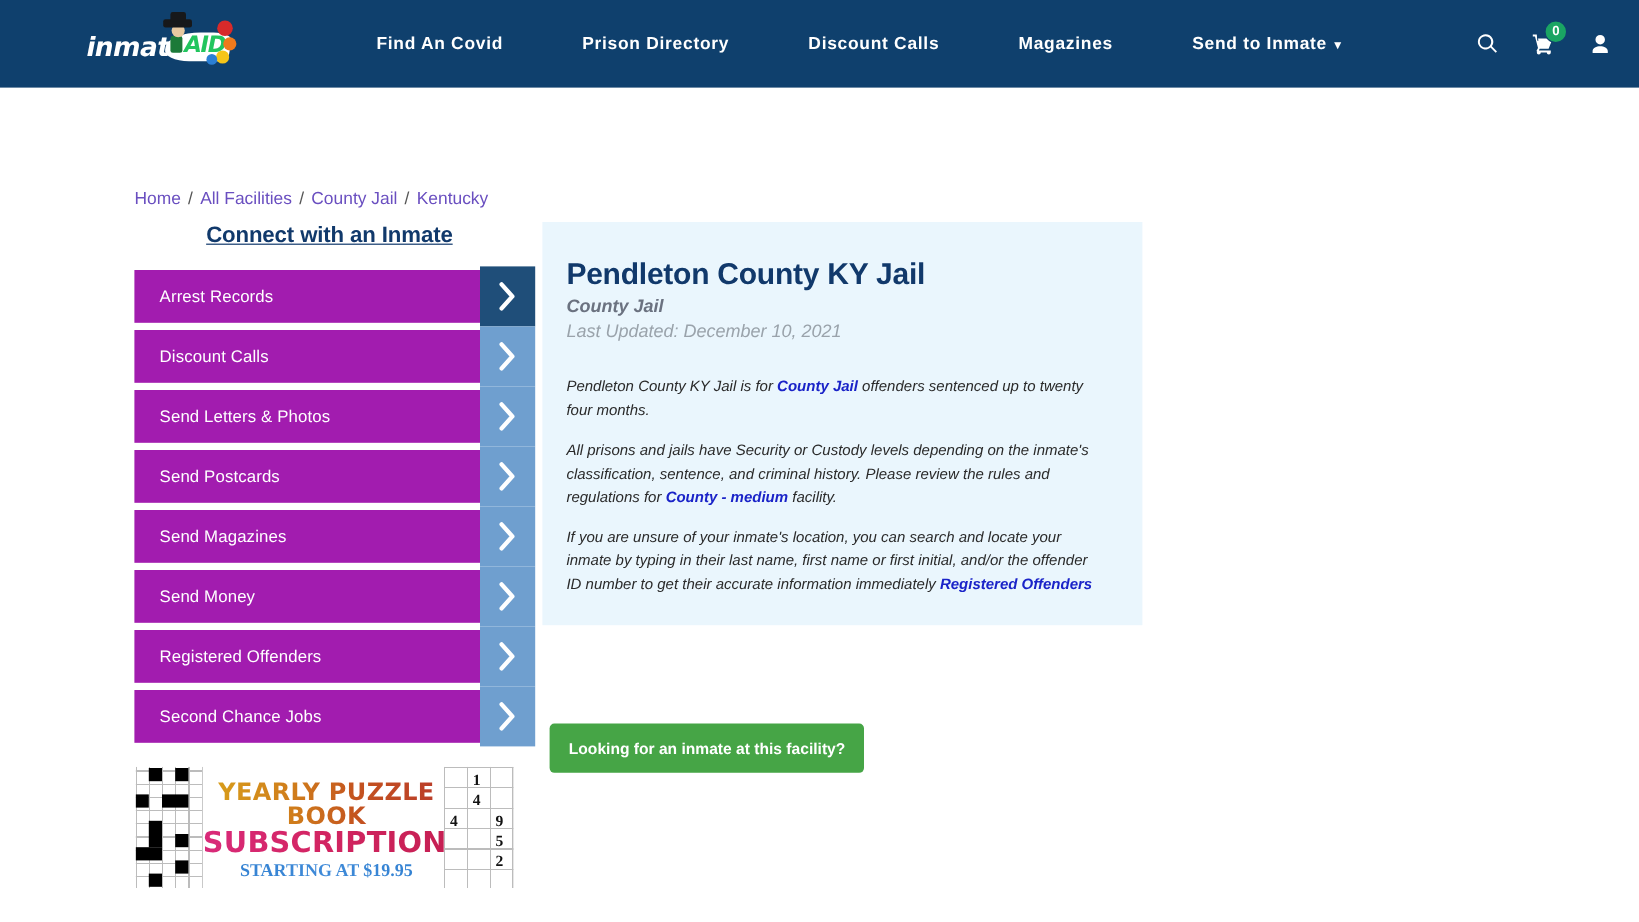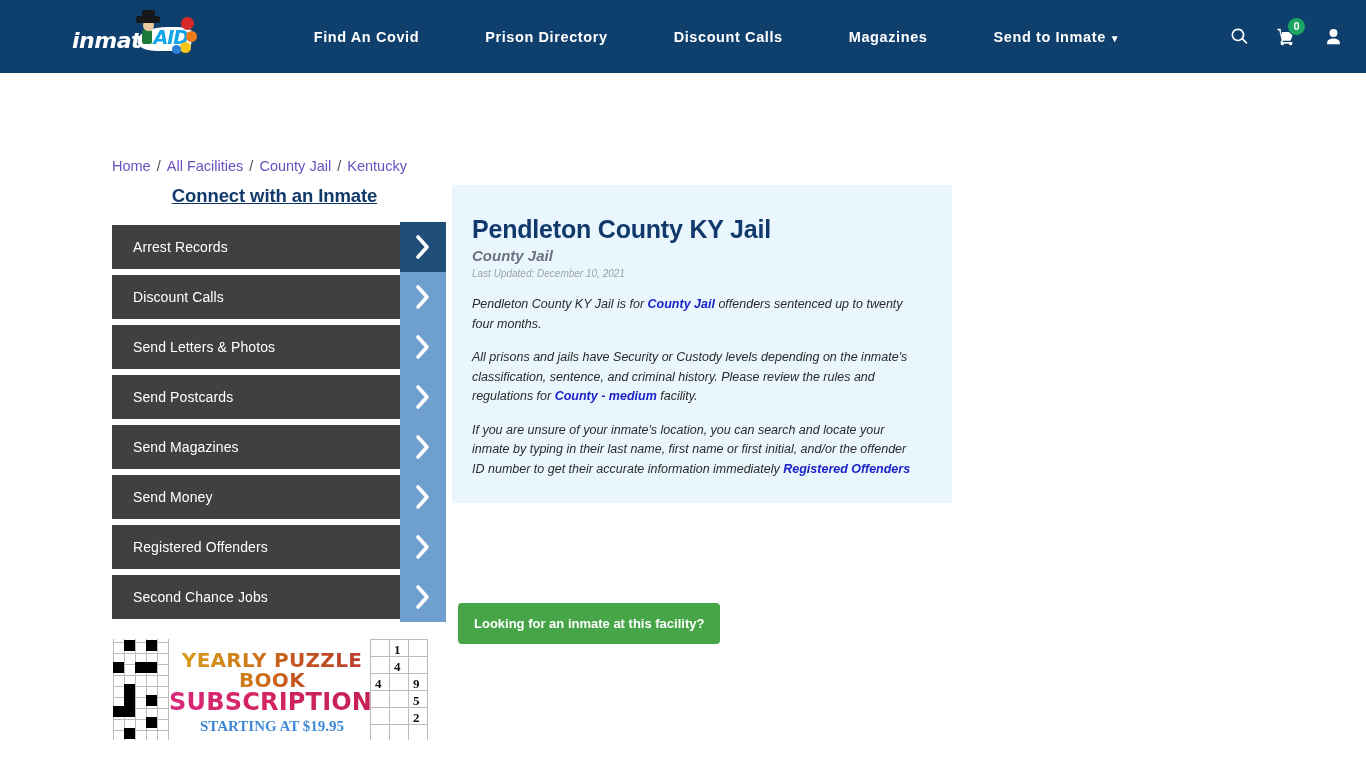--- a/index.html
+++ b/index.html
@@ -52,21 +52,21 @@
     background: #ffffff;
     border-radius: 50% 30% 6px 40%;
     transform: skewX(-10deg);
   }
   .logo-aid {
     position: absolute;
     right: 10px;
     bottom: 11px;
     font-size: 19px;
     font-weight: bold;
-    color: #0ea5e9;
+    color: #22c55e;
     font-style: italic;
     letter-spacing: -1px;
     font-family: "DejaVu Sans", sans-serif;
   }
   .logo-fig-head {
     position: absolute;
     right: 44px;
     top: 5px;
     width: 11px;
     height: 11px;
@@ -196,21 +196,21 @@
     font-weight: bold;
     color: #11396b;
     text-decoration: underline;
     margin: 0 0 18px 0;
     letter-spacing: -0.1px;
     text-align: center;
   }
   .side-btn {
     position: relative;
     height: 44px;
-    background: #404040;
+    background: #a21caf;
     margin-bottom: 6px;
     display: flex;
     align-items: center;
     cursor: pointer;
   }
   .side-btn .label {
     color: #ffffff;
     font-size: 14px;
     padding-left: 21px;
     letter-spacing: 0.1px;
@@ -324,24 +324,24 @@
     letter-spacing: -0.2px;
   }
   .facility-type {
     font-size: 15px;
     font-weight: bold;
     font-style: italic;
     color: #6b7280;
     margin: 3px 0 0 0;
   }
   .last-updated {
-    font-size: 10px;
+    font-size: 15px;
     font-style: italic;
     color: #9aa3ab;
-    margin: 4px 0 0 0;
+    margin: 4px 0 12px 0;
   }
 
   .detail-block {
     position: relative;
     margin: 32px 0 0 0;
     padding: 10px 20px 14px 30px;
     min-height: 100px;
   }
   .detail-bar {
     position: absolute;

